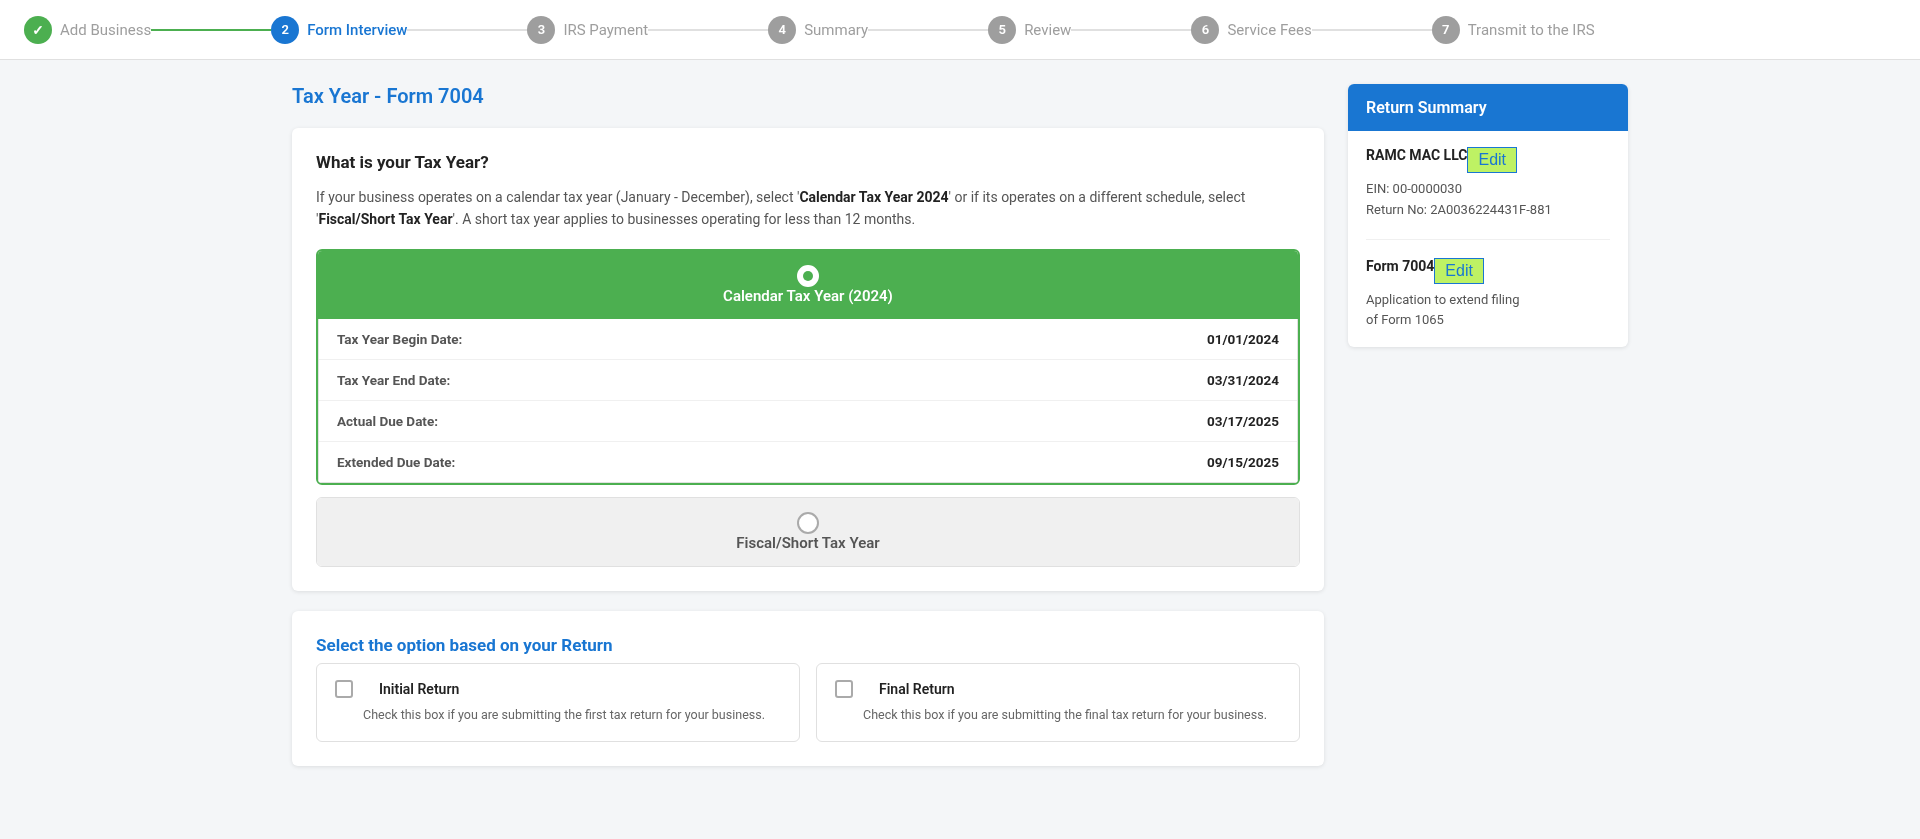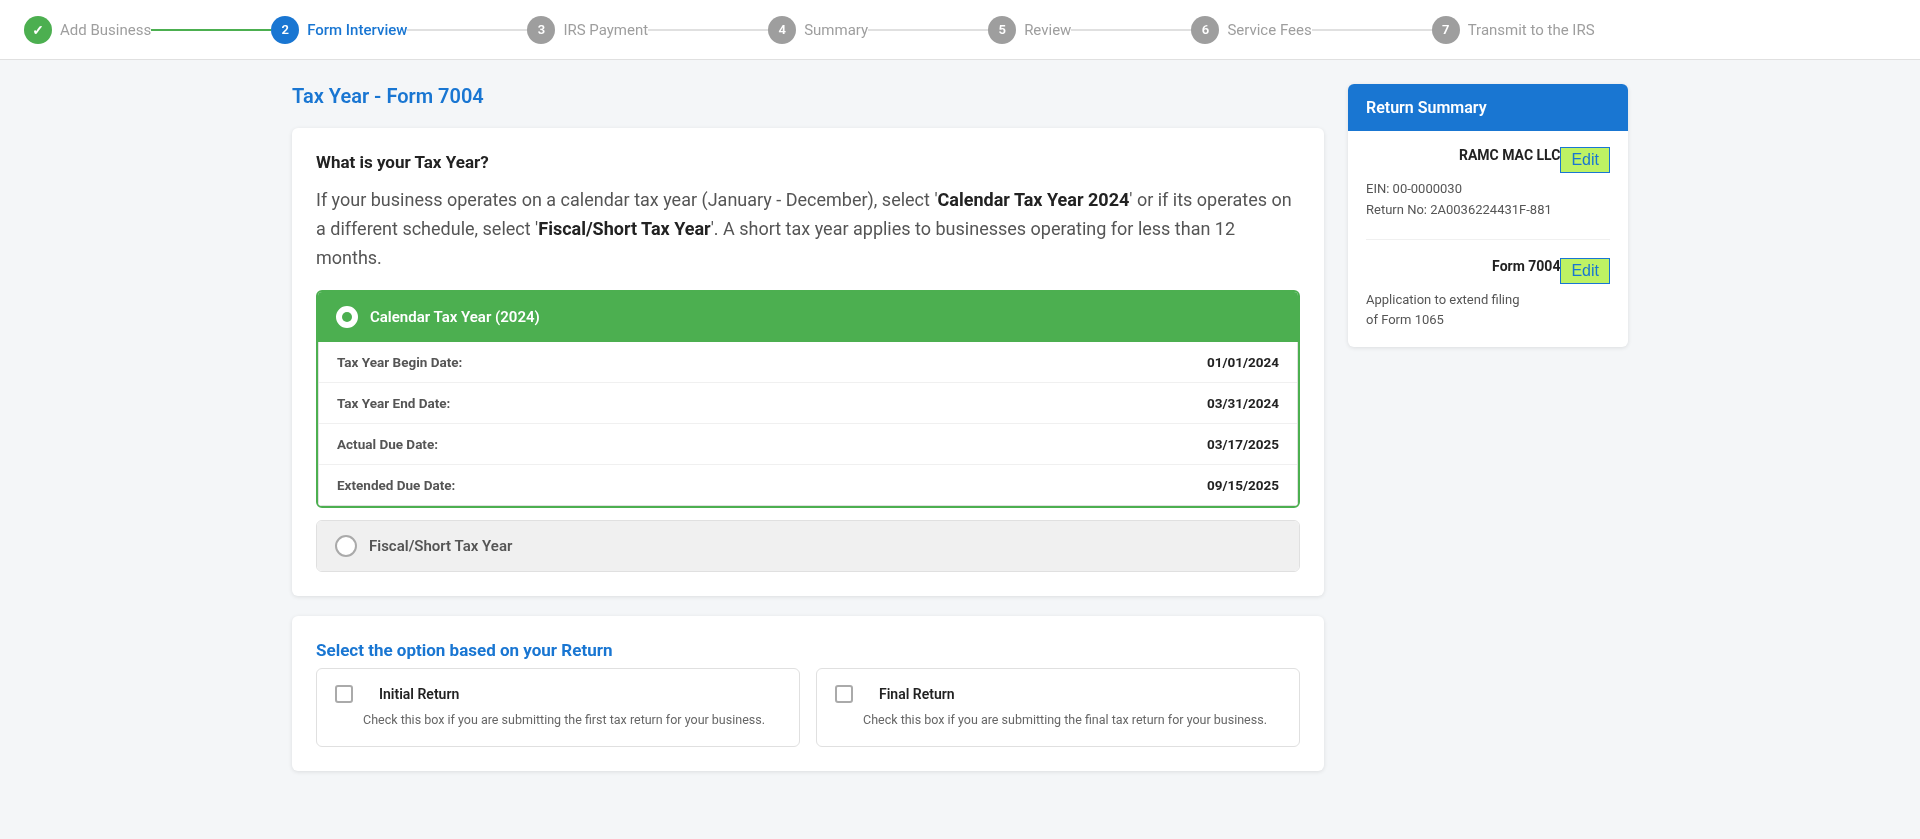--- a/index.html
+++ b/index.html
@@ -102,21 +102,21 @@
     }
 
     .card-title {
       font-size: 17px;
       font-weight: 700;
       color: #222;
       margin-bottom: 14px;
     }
 
     .card-description {
-      font-size: 18px;
+      font-size: 14px;
       color: #555;
       line-height: 1.6;
       margin-bottom: 18px;
     }
 
     .card-description strong {
       color: #222;
     }
 
     
@@ -126,23 +126,24 @@
       overflow: hidden;
       border: 2px solid transparent;
     }
     .tax-year-option.selected {
       border-color: #4caf50;
     }
 
     .option-header {
       display: flex;
       align-items: center;
-      gap: 12px;
+      gap: 0;
       padding: 14px 18px;
       cursor: pointer;
+      flex-direction: column;
     }
     .option-header.green {
       background: #4caf50;
       color: #fff;
     }
     .option-header.gray {
       background: #f0f0f0;
       color: #555;
     }
 
@@ -294,21 +295,21 @@
       border-bottom: 1px solid #f0f0f0;
     }
     .summary-section:last-child {
       border-bottom: none;
       margin-bottom: 0;
       padding-bottom: 0;
     }
 
     .summary-section-header {
       display: flex;
-      justify-content: flex-end;
+      justify-content: flex-start;
       align-items: flex-start;
       margin-bottom: 6px;
     }
 
     .summary-company {
       font-weight: 700;
       font-size: 14px;
       color: #222;
     }
 

